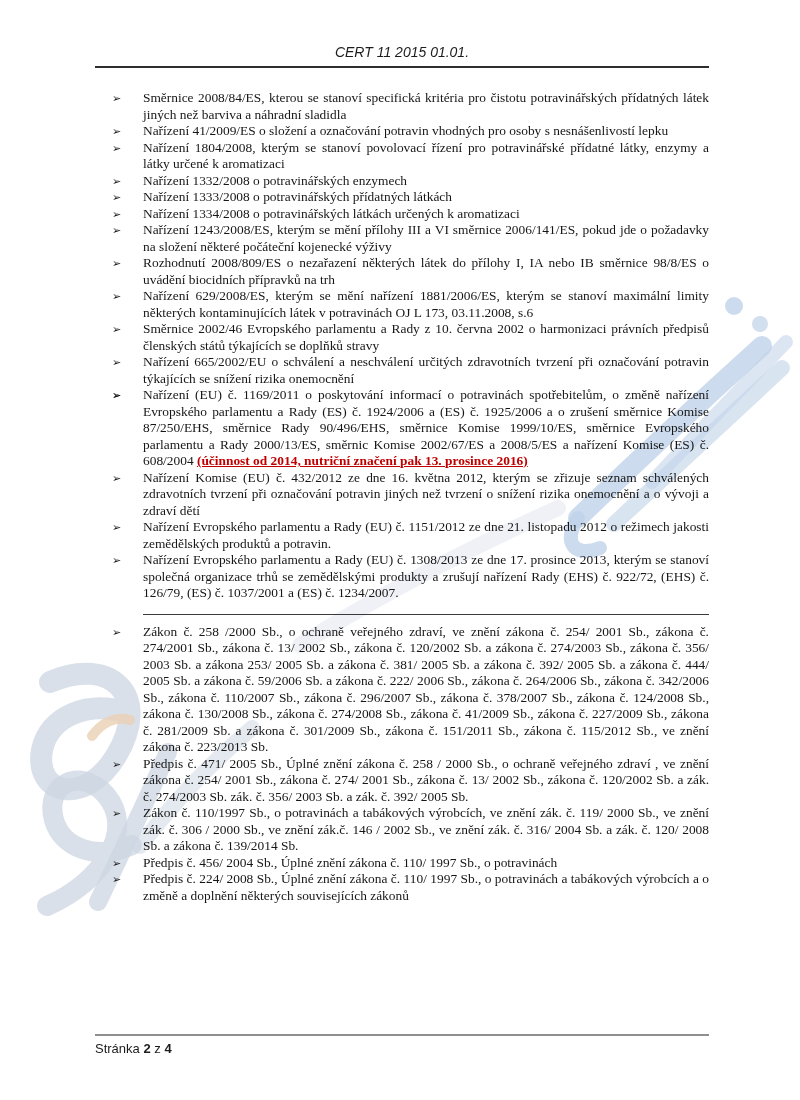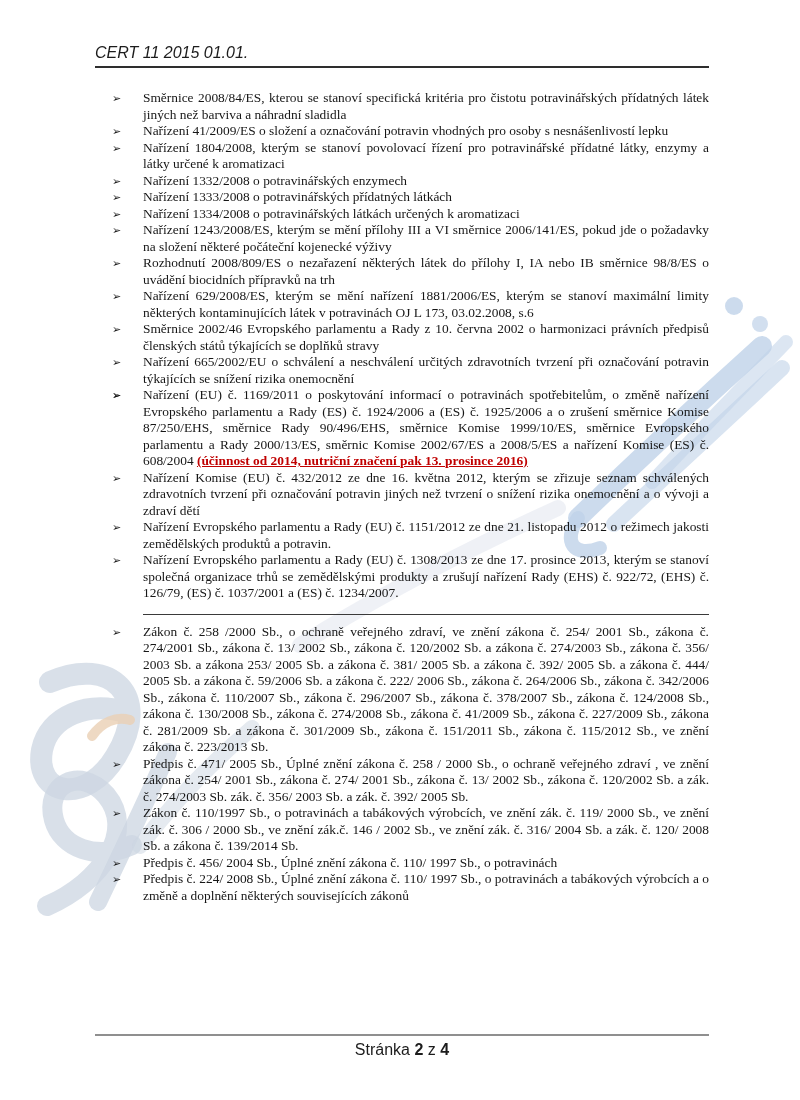--- a/index.html
+++ b/index.html
@@ -12,23 +12,23 @@
     overflow: hidden;
   }
   .page { position: absolute; inset: 0; }
 
   
   .watermark { position: absolute; inset: 0; z-index: 0; pointer-events: none; }
 
   
   .header-text {
     position: absolute; top: 44px; left: 95px; width: 614px;
-    text-align: left;
+    text-align: center;
     font-family: "Liberation Sans", sans-serif;
-    font-style: italic; font-size: 16px; color: #1c1c1c;
+    font-style: italic; font-size: 14px; color: #1c1c1c;
     z-index: 2;
   }
   .header-rule {
     position: absolute; top: 66px; left: 95px; width: 614px;
     border-top: 2px solid #2e2e2e; z-index: 2;
   }
 
   
   .content { position: absolute; top: 90px; left: 95px; width: 614px; z-index: 1; }
   .li {
@@ -56,23 +56,23 @@
     margin: 12px 0 9px 48px;
   }
 
   
   .footer-rule {
     position: absolute; top: 1034px; left: 95px; width: 614px;
     border-top: 2px solid #8f8f8f; z-index: 2;
   }
   .footer-text {
     position: absolute; top: 1041px; left: 95px; width: 614px;
-    text-align: center;
+    text-align: left;
     font-family: "Liberation Sans", sans-serif;
-    font-size: 16px; color: #1c1c1c; z-index: 2;
+    font-size: 13px; color: #1c1c1c; z-index: 2;
   }
   .footer-text .pg { font-weight: 700; }
 </style>
 </head>
 <body>
 
 <div class="page">
 
   <svg class="watermark" viewBox="0 0 800 1100" width="800" height="1100" aria-hidden="true">
     <g fill="none" stroke-linecap="round" stroke-linejoin="round">
@@ -101,21 +101,21 @@
   <div class="content">
     <div class="list">
         <div class="li"><span class="bullet">➢</span><span><span class="seg-bold">Směrnice 2008/84/ES,</span><span class="seg-regular"> kterou se stanoví specifická kritéria pro čistotu potravinářských přídatných látek jiných než barviva a náhradní sladidla</span></span></div>
         <div class="li"><span class="bullet">➢</span><span><span class="seg-bold">Nařízení 41/2009/ES</span><span class="seg-regular"> o složení a označování potravin vhodných pro osoby s nesnášenlivostí lepku</span></span></div>
         <div class="li"><span class="bullet">➢</span><span><span class="seg-bold">Nařízení 1804/2008,</span><span class="seg-regular"> kterým se stanoví povolovací řízení pro potravinářské přídatné látky, enzymy a látky určené k aromatizaci</span></span></div>
         <div class="li"><span class="bullet">➢</span><span><span class="seg-bold">Nařízení 1332/2008</span><span class="seg-regular"> o potravinářských enzymech</span></span></div>
         <div class="li"><span class="bullet">➢</span><span><span class="seg-bold">Nařízení 1333/2008</span><span class="seg-regular"> o potravinářských přídatných látkách</span></span></div>
         <div class="li"><span class="bullet">➢</span><span><span class="seg-bold">Nařízení 1334/2008</span><span class="seg-regular"> o potravinářských látkách určených k aromatizaci</span></span></div>
         <div class="li"><span class="bullet">➢</span><span><span class="seg-bold">Nařízení 1243/2008/ES</span><span class="seg-regular">, kterým se mění přílohy III a VI směrnice 2006/141/ES, pokud jde o požadavky na složení některé počáteční kojenecké výživy</span></span></div>
         <div class="li"><span class="bullet">➢</span><span><span class="seg-bold">Rozhodnutí 2008/809/ES</span><span class="seg-regular"> o nezařazení některých látek do přílohy I, IA nebo IB směrnice 98/8/ES o uvádění biocidních přípravků na trh</span></span></div>
-        <div class="li"><span class="bullet">➢</span><span><span class="seg-bold">Nařízení 629/2008/ES</span><span class="seg-regular">, kterým se mění nařízení 1881/2006/ES, kterým se stanoví maximální limity některých kontaminujících látek v potravinách OJ L 173, 03.02.2008, s.6</span></span></div>
+        <div class="li"><span class="bullet">➢</span><span><span class="seg-bold">Nařízení 629/2008/ES</span><span class="seg-regular">, kterým se mění nařízení 1881/2006/ES, kterým se stanoví maximální limity některých kontaminujících látek v potravinách OJ L 173, 03.11.2008, s.6</span></span></div>
         <div class="li"><span class="bullet">➢</span><span><span class="seg-bold">Směrnice 2002/46 Evropského parlamentu a Rady</span><span class="seg-regular"> z 10. června 2002 o harmonizaci právních předpisů členských států týkajících se doplňků stravy</span></span></div>
         <div class="li"><span class="bullet">➢</span><span><span class="seg-bold">Nařízení 665/2002/EU</span><span class="seg-regular"> o schválení a neschválení určitých zdravotních tvrzení při označování potravin týkajících se snížení rizika onemocnění</span></span></div>
         <div class="li"><span class="bullet">➢</span></div>
         <div class="li"><span class="bullet">➢</span><span><span class="seg-bold">Nařízení (EU) č. 1169/2011</span><span class="seg-regular"> o poskytování informací o potravinách spotřebitelům, o změně nařízení Evropského parlamentu a Rady (ES) č. 1924/2006 a (ES) č. 1925/2006 a o zrušení směrnice Komise 87/250/EHS, směrnice Rady 90/496/EHS, směrnice Komise 1999/10/ES, směrnice Evropského parlamentu a Rady 2000/13/ES, směrnic Komise 2002/67/ES a 2008/5/ES a nařízení Komise (ES) č. 608/2004 </span><span class="seg-red-underline">(účinnost od 2014, nutriční značení pak 13. prosince 2016)</span></span></div>
         <div class="li"><span class="bullet">➢</span><span><span class="seg-bold">Nařízení Komise (EU) č. 432/2012 ze dne 16. května 2012,</span><span class="seg-regular"> kterým se zřizuje seznam schválených zdravotních tvrzení při označování potravin jiných než tvrzení o snížení rizika onemocnění a o vývoji a zdraví dětí</span></span></div>
         <div class="li"><span class="bullet">➢</span><span><span class="seg-bold">Nařízení Evropského parlamentu a Rady (EU) č. 1151/2012</span><span class="seg-regular"> ze dne 21. listopadu 2012 o režimech jakosti zemědělských produktů a potravin.</span></span></div>
         <div class="li"><span class="bullet">➢</span><span><span class="seg-bold">Nařízení Evropského parlamentu a Rady (EU) č. 1308/2013</span><span class="seg-regular"> ze dne 17. prosince 2013, kterým se stanoví společná organizace trhů se zemědělskými produkty a zrušují nařízení Rady (EHS) č. 922/72, (EHS) č. 126/79, (ES) č. 1037/2001 a (ES) č. 1234/2007.</span></span></div>
       </div>
     <div class="divider"></div>
     <div class="list">

